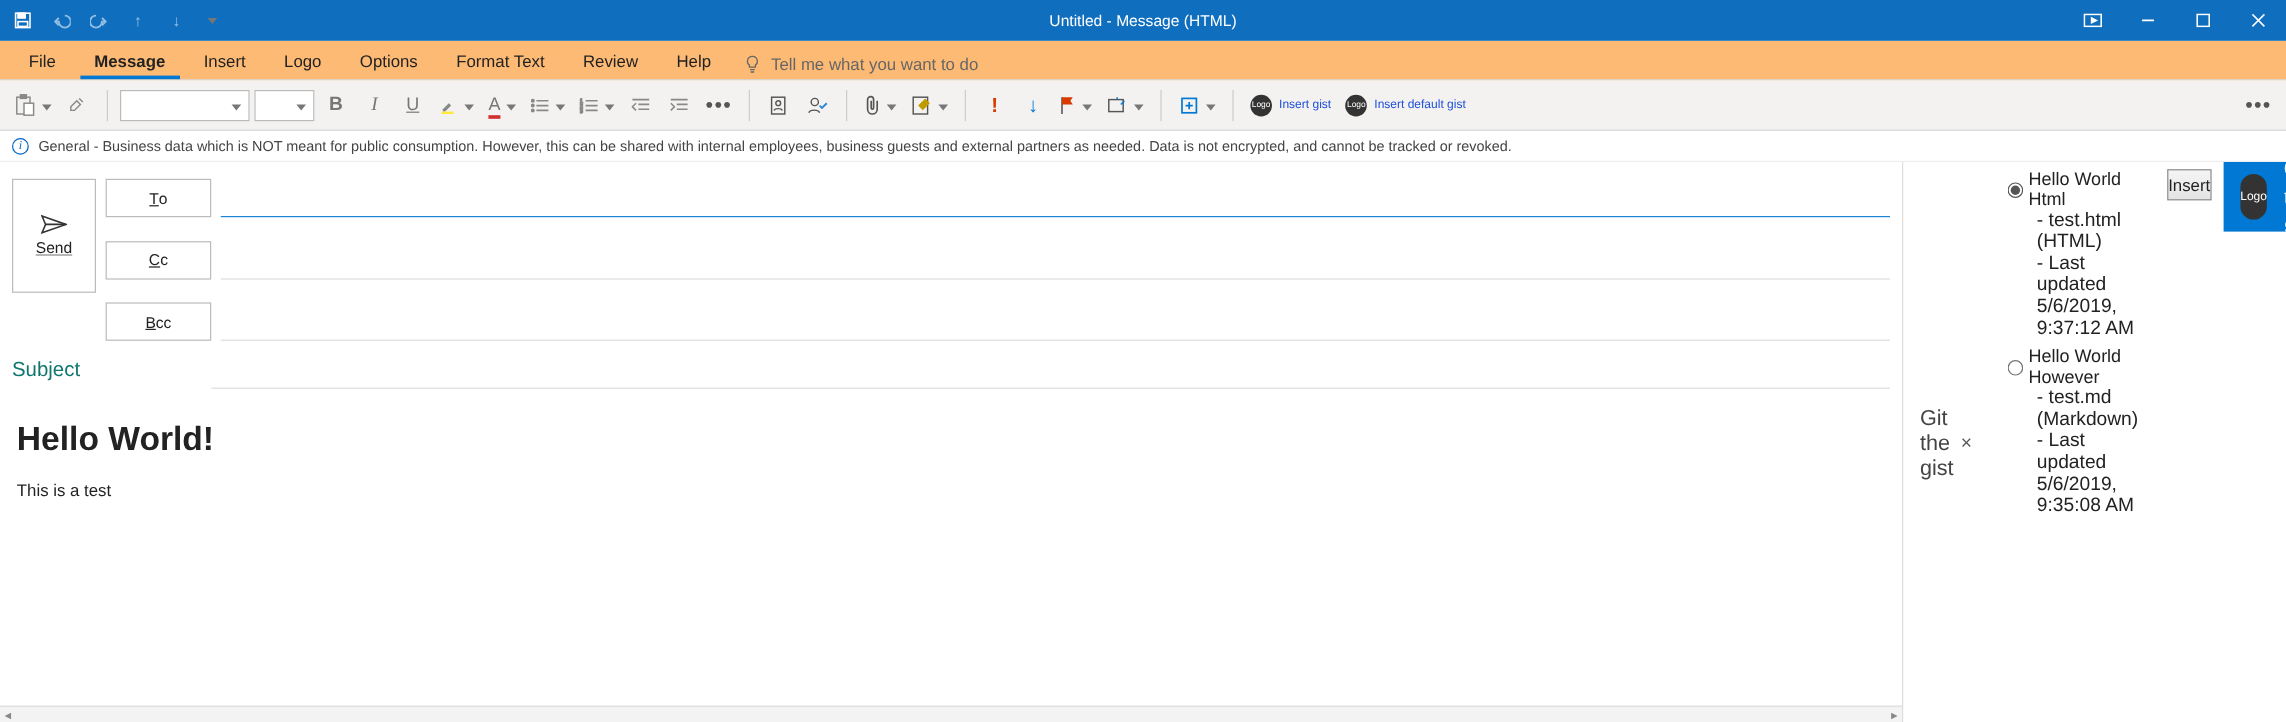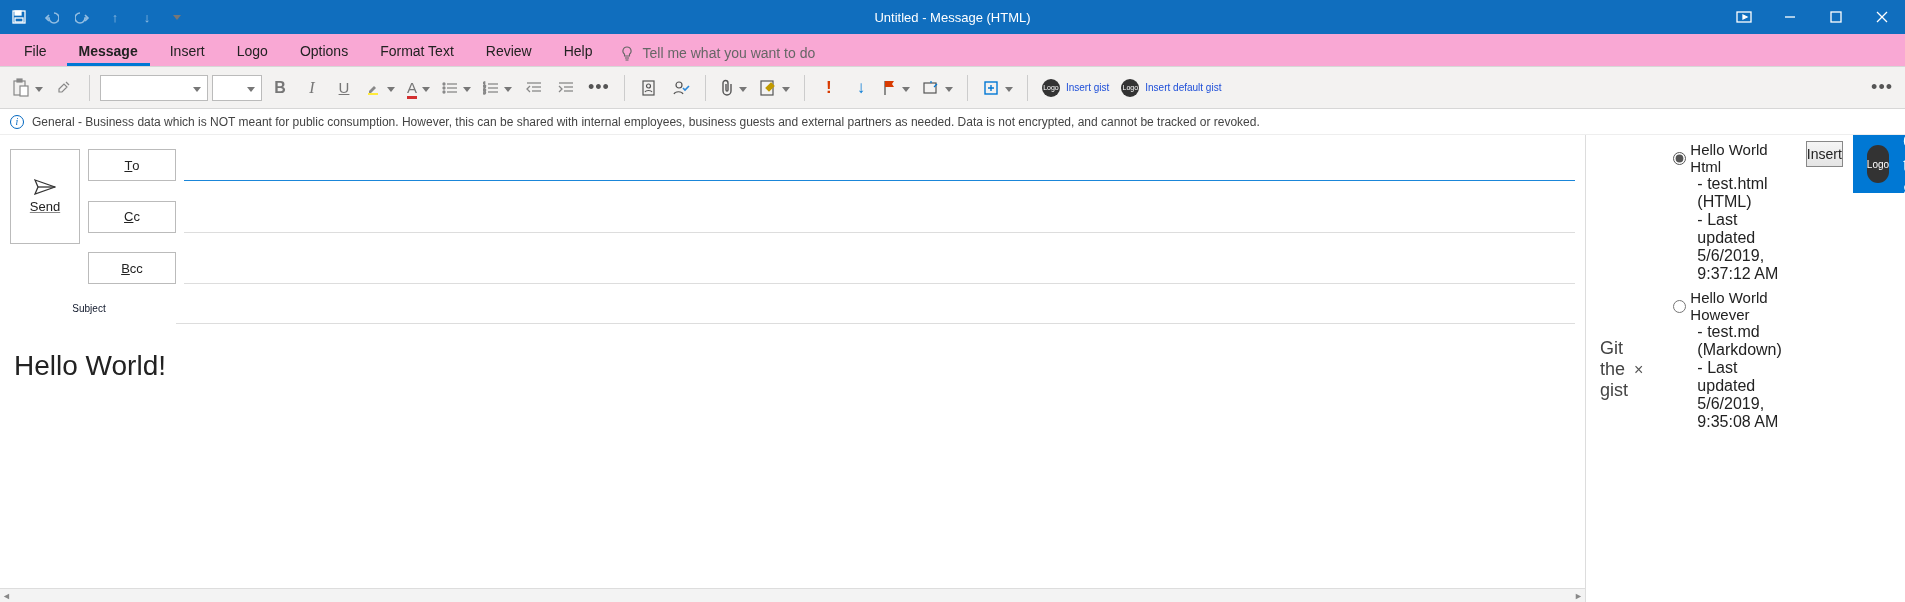--- a/index.html
+++ b/index.html
@@ -8,21 +8,21 @@
   
   .titlebar { height: 34px; background: #106ebe; display: flex; align-items: center; color: #fff; position: relative; }
   .tb-left { display: flex; align-items: center; gap: 10px; padding-left: 8px; }
   .tb-btn { width: 22px; height: 22px; display: flex; align-items: center; justify-content: center; cursor: pointer; }
   .tb-dim { opacity: .55; }
   .tb-title { position: absolute; left: 50%; transform: translateX(-50%); font-size: 13px; }
   .tb-right { position: absolute; right: 0; display: flex; align-items: center; }
   .tb-sys { width: 46px; height: 34px; display: flex; align-items: center; justify-content: center; cursor: pointer; }
 
   
-  .ribbon-tabs { height: 33px; background: #f9a8d4; border-bottom: 1px solid #d7d7d7; display: flex; align-items: flex-end; padding-left: 12px; gap: 8px; }
+  .ribbon-tabs { height: 33px; background: #fdba74; border-bottom: 1px solid #d7d7d7; display: flex; align-items: flex-end; padding-left: 12px; gap: 8px; }
   .ribbon-tab { padding: 7px 12px; font-size: 14px; color: #222; cursor: pointer; }
   .ribbon-tab.active { font-weight: 600; border-bottom: 3px solid #0078d4; padding-bottom: 4px; }
   .tellme { display: flex; align-items: center; gap: 8px; margin-left: 6px; color: #666; font-size: 14px; padding-bottom: 5px;}
   .tellme svg { flex-shrink: 0; }
 
   
   .ribbon { height: 42px; background: #f3f2f1; border-bottom: 1px solid #d7d7d7; display: flex; align-items: center; padding: 0 8px; gap: 4px; color: #555; }
   .rsep { width: 1px; height: 26px; background: #ccc; margin: 0 6px; }
   .rbtn { height: 28px; min-width: 28px; padding: 0 4px; display: inline-flex; align-items: center; justify-content: center; cursor: pointer; border-radius: 2px; gap: 2px;}
   .rcombo { height: 26px; border: 1px solid #bbb; background: #fff; display: inline-flex; align-items: center; justify-content: flex-end; padding: 0 6px; color: #777; }
@@ -42,25 +42,25 @@
 
   
   .hdr { display: grid; grid-template-columns: 70px 88px 1fr; gap: 8px 8px; align-items: start; }
   .send { border: 1px solid #bbb; height: 95px; display: flex; flex-direction: column; align-items: center; justify-content: center; gap: 4px; cursor: pointer; }
   .send-label { font-size: 13px; text-decoration: underline; text-decoration-color: #888; }
   .addr-btn { border: 1px solid #bbb; height: 32px; display: flex; align-items: center; justify-content: center; font-size: 13px; cursor: pointer; }
   .addr-btn span { text-decoration: underline; }
   .fld { border: none; border-bottom: 1px solid #ddd; height: 32px; padding: 2px 4px; font-size: 14px; outline: none; }
   .fld.to-line { border-bottom-color: #1a86d9; }
   .subject-row { display: grid; grid-template-columns: 158px 1fr; align-items: center; margin-top: 8px; gap: 8px;}
-  .subject-label { text-align: center; font-size: 10px; color: #0f172a; }
+  .subject-label { font-size: 17px; color: #0f766e; }
 
   
   .body { padding: 26px 4px 10px 4px; }
-  .body-h1 { font-size: 28px; font-weight: 400; margin-bottom: 18px; }
+  .body-h1 { font-size: 28px; font-weight: 700; margin-bottom: 18px; }
   .body-p { font-size: 14px; }
 
   
   .hscroll { position: absolute; bottom: 0; left: 0; right: 0; height: 14px; background: #f3f3f3; border-top: 1px solid #ddd; display:flex; justify-content:space-between; padding:0 2px; align-items:center;}
   .hscroll-arrow{font-size:9px; color:#888;}
 
   
   .panel-head { display: flex; align-items: center; justify-content: space-between; padding: 6px 10px 4px 14px; }
   .panel-title { font-size: 18px; color: #444; }
   .panel-close { font-size: 16px; color: #555; cursor: pointer; padding:2px 6px;}
@@ -318,20 +318,21 @@
       <div></div>
       <div class="addr-btn"><span>B</span>cc</div>
       <input class="fld" value="" style="">
     </div>
     <div class="subject-row">
       <div class="subject-label">Subject</div>
       <input class="fld" value="" style="">
     </div>
     <div class="body">
       <div class="body-h1">Hello World!</div>
+      <div class="body-p">This is a test</div>
     </div>
     <div class="hscroll">
       <span class="hscroll-arrow">◄</span>
       <span class="hscroll-arrow">►</span>
     </div>
   </div>
 
   <div class="panel">
     <div class="panel-head">
       <span class="panel-title">Git the gist</span>

